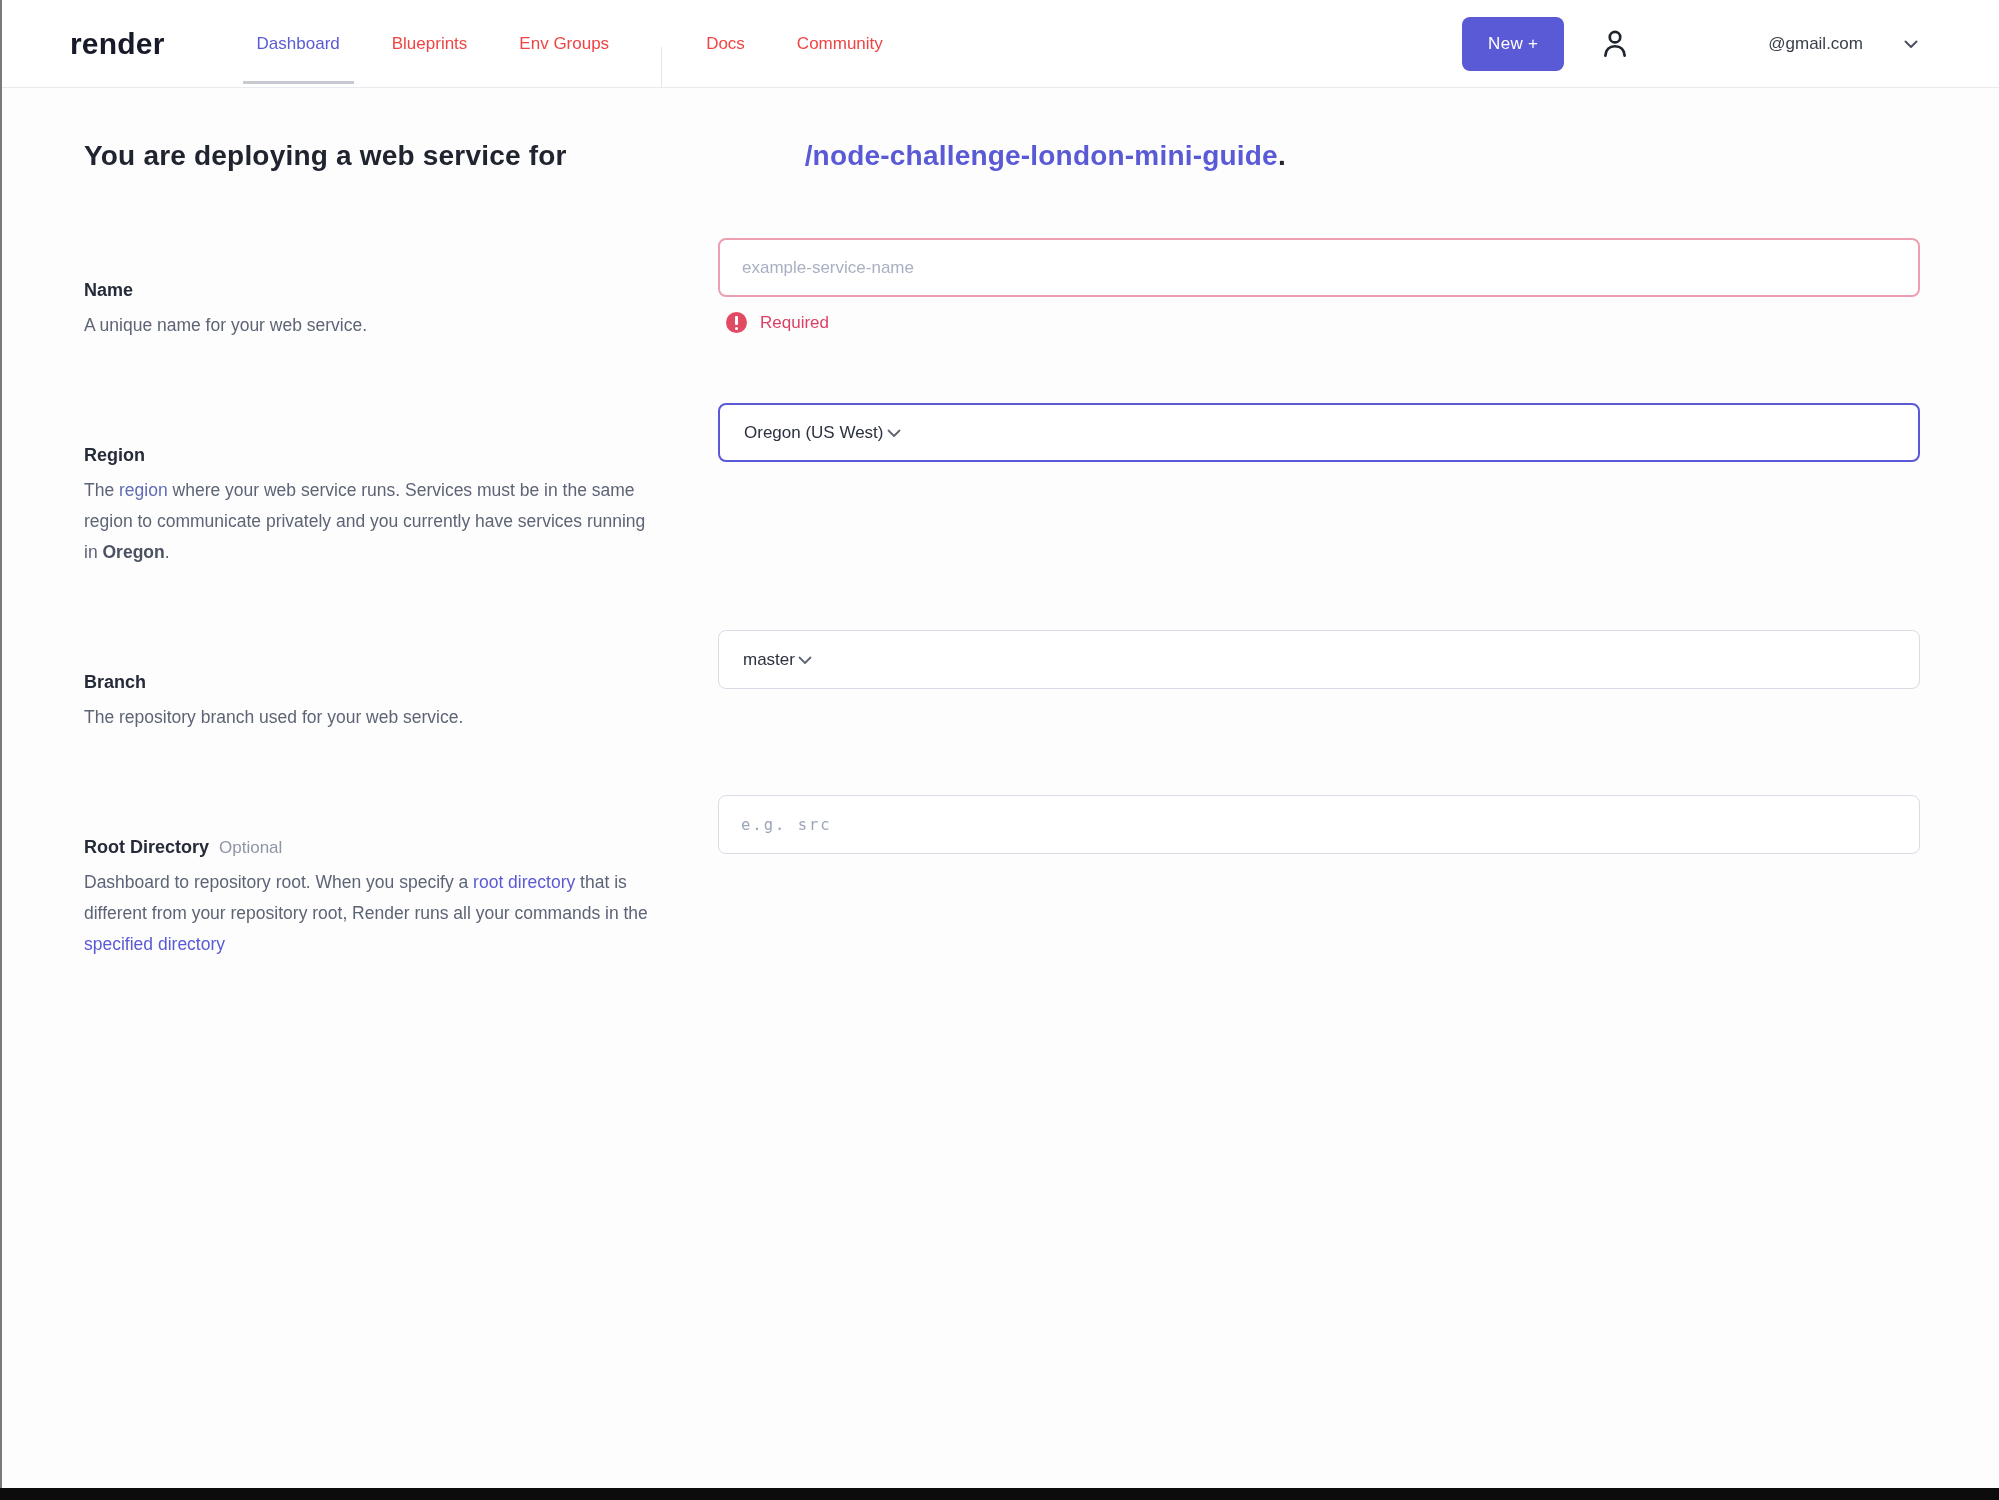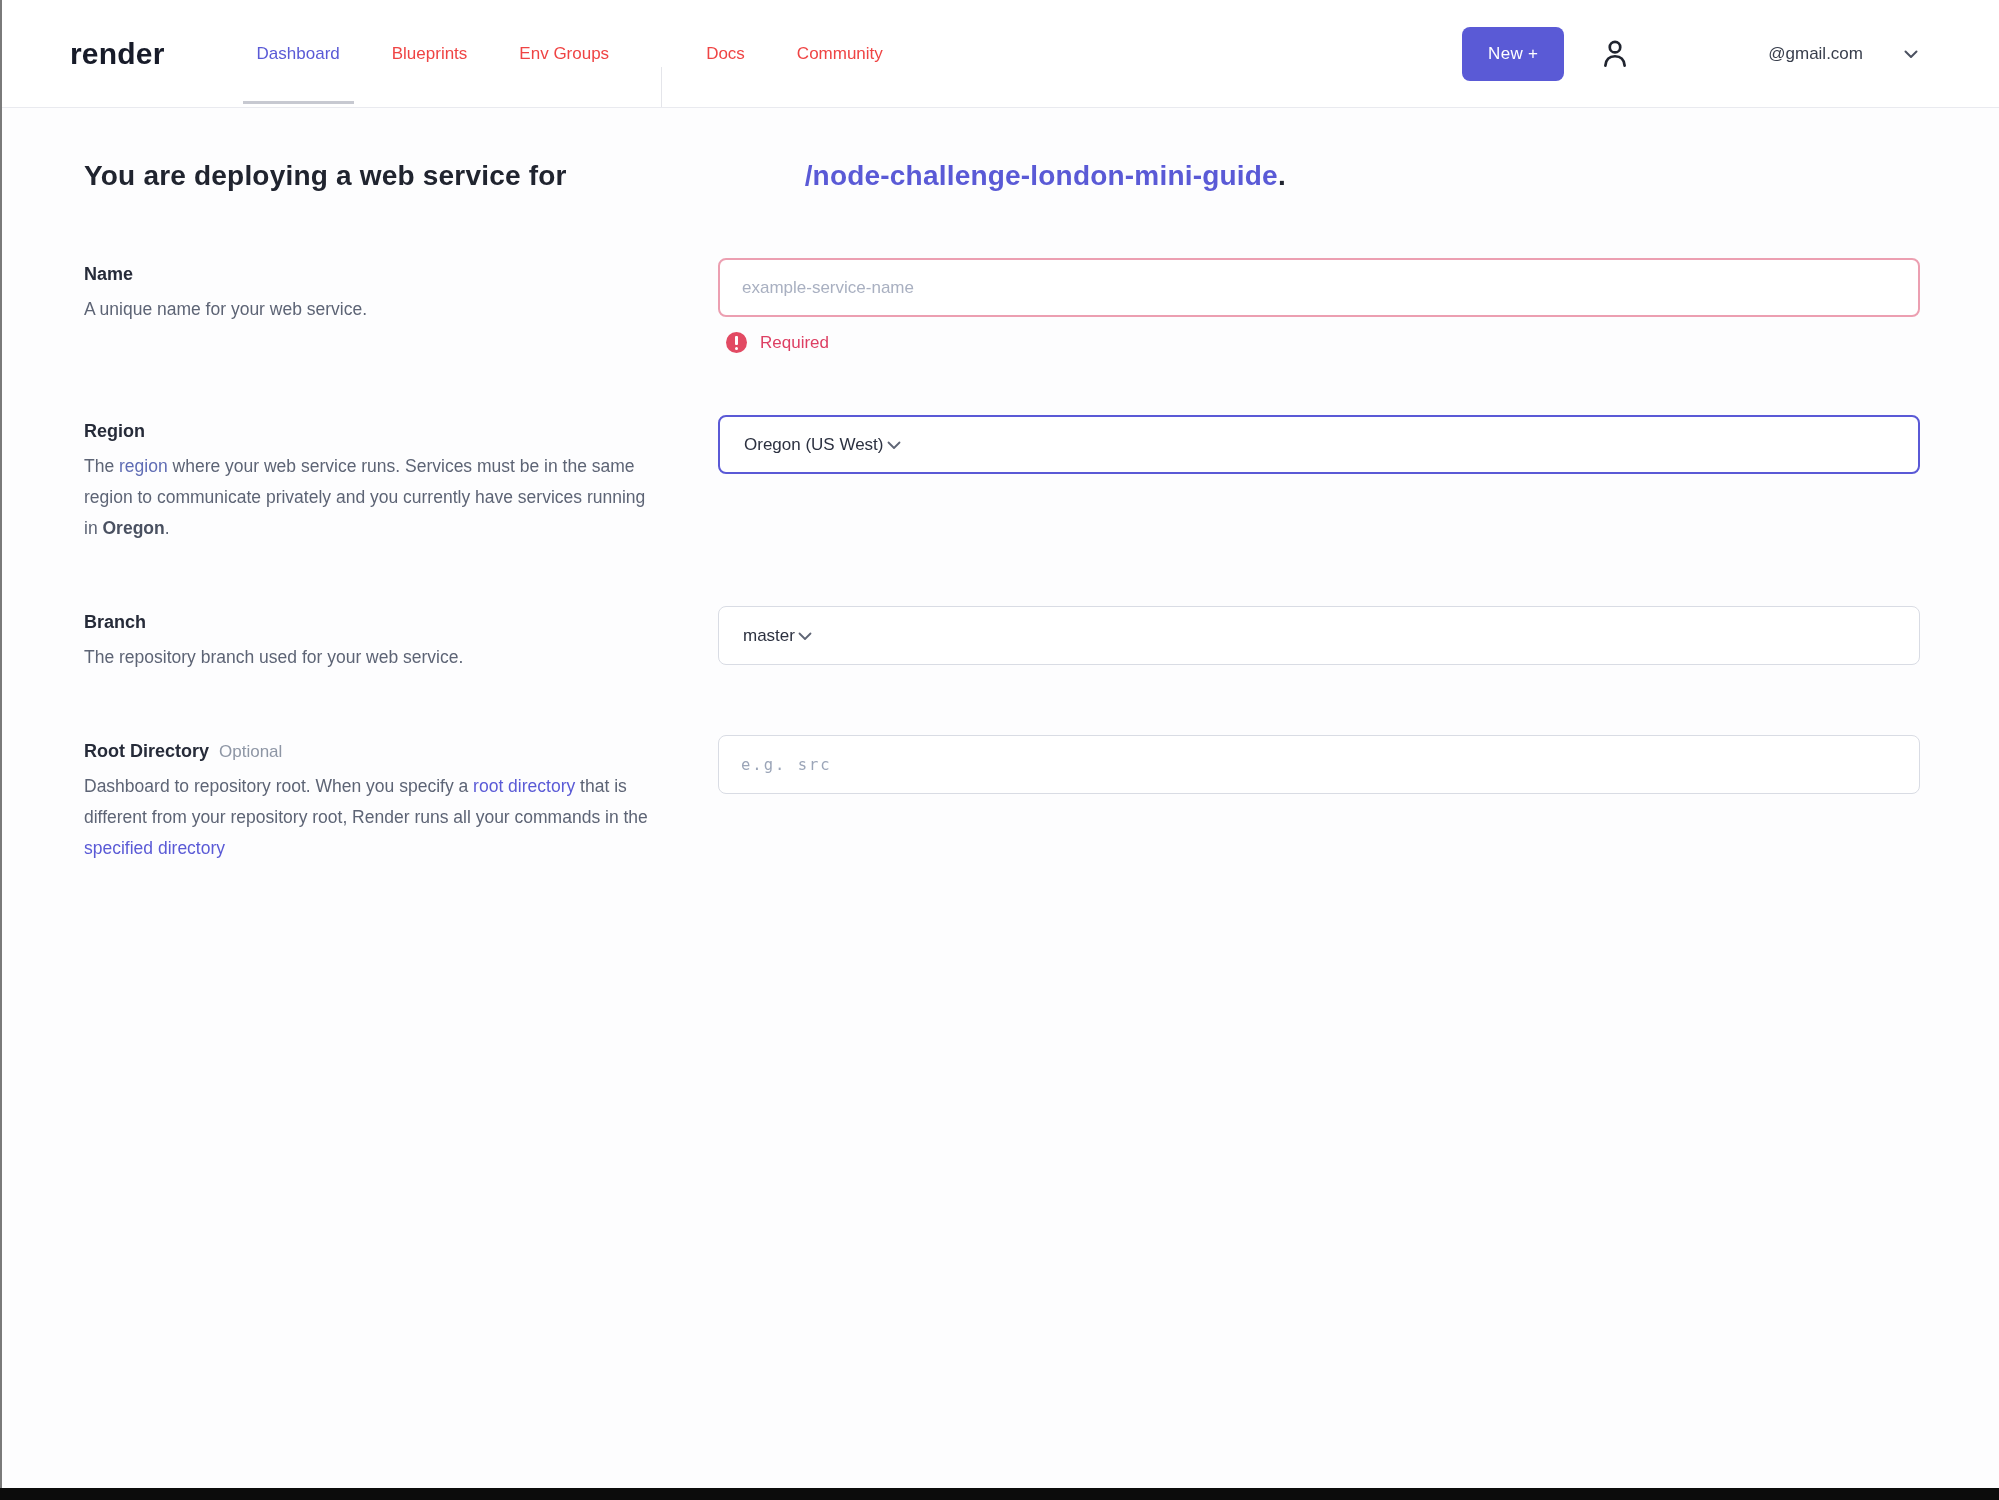--- a/index.html
+++ b/index.html
@@ -10,21 +10,21 @@
     position: relative;
     overflow: hidden;
     color: #232836;
   }
   
   .left-edge { position: absolute; left: 0; top: 0; width: 2px; height: 100%; background: #7a7a7a; z-index: 50; }
   .bottom-bar { position: absolute; left: 0; bottom: 0; width: 100%; height: 12px; background: #0c0c0c; z-index: 50; }
 
   
   header {
-    height: 108px;
+    height: 88px;
     background: #ffffff;
     border-bottom: 1px solid #e9eaef;
     display: flex;
     align-items: center;
     padding: 0 78px 0 70px;
   }
   .logo {
     font-size: 30px;
     font-weight: 700;
     letter-spacing: 0.2px;
@@ -88,21 +88,21 @@
     font-weight: 700;
     color: #20242f;
     letter-spacing: 0.2px;
     white-space: nowrap;
   }
   .redacted-owner { display: inline-block; width: 238px; }
   .repo-link { color: #5a5ad6; text-decoration: none; cursor: pointer; }
 
   .deploy-form { margin-top: 66px; }
   .form-row { display: flex; margin-bottom: 62px; }
-  .form-row .col-left { width: 600px; flex: 0 0 600px; padding-top: 6px; }
+  .form-row .col-left { width: 600px; flex: 0 0 600px; padding-top: 6px; margin-top: 36px; }
   .form-row .col-right { flex: 1; margin-left: 34px; }
   .field-label { font-size: 18px; font-weight: 700; color: #262b39; display: inline; }
   .optional-tag { font-size: 17px; color: #8e96a5; margin-left: 10px; font-weight: 400; }
   .field-desc {
     margin-top: 9px;
     font-size: 17.5px;
     line-height: 31px;
     color: #5d6475;
     max-width: 575px;
   }

